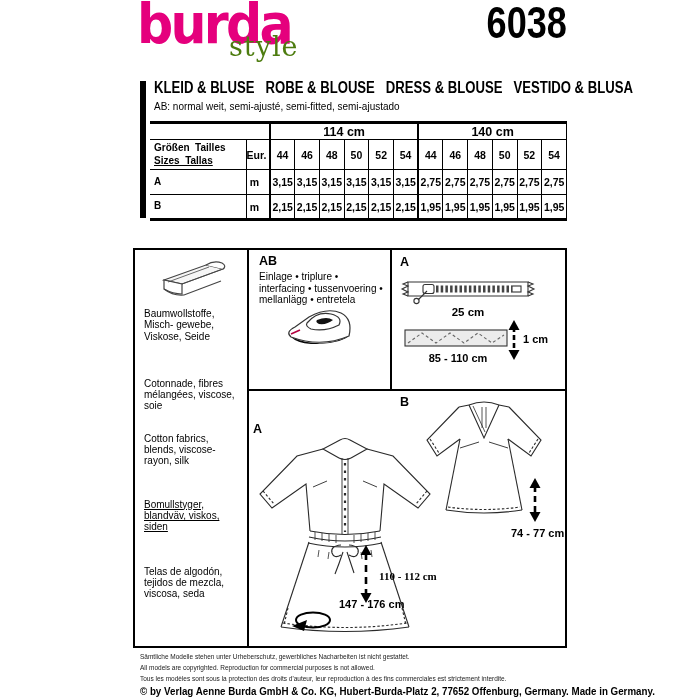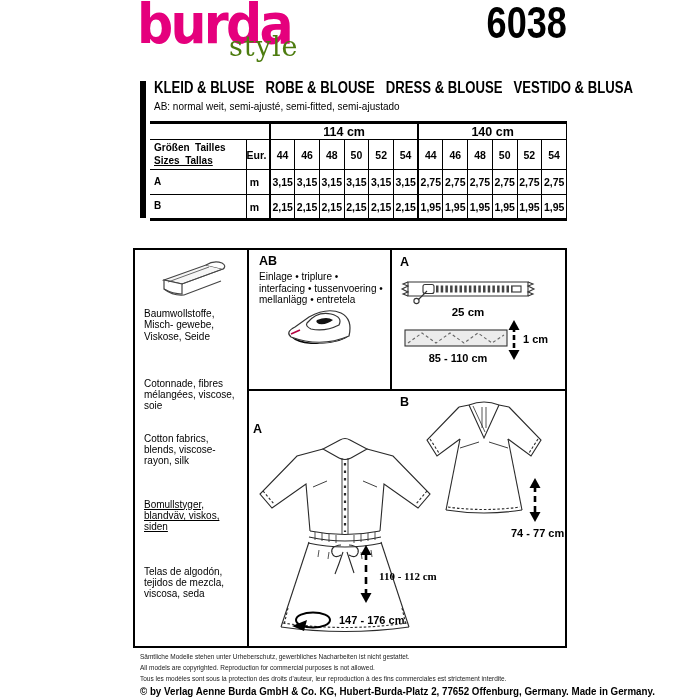--- a/index.html
+++ b/index.html
@@ -263,21 +263,21 @@
     <svg class="abs" style="left:224px; top:295px;" width="14" height="58" viewBox="0 0 14 58">
       <line x1="7" y1="8" x2="7" y2="50" stroke="#000" stroke-width="2.6" stroke-dasharray="7 5"></line>
       <polygon points="7,0 1.5,10 12.5,10" fill="#000"></polygon>
       <polygon points="7,58 1.5,48 12.5,48" fill="#000"></polygon>
     </svg>
     <div class="meas" style="left:244px; top:320px;font-family:Liberation Serif, serif;">110 - 112 cm</div>
     <svg class="abs" style="left:156px; top:360px;" width="42" height="22" viewBox="0 0 42 22">
       <ellipse cx="22" cy="10" rx="17" ry="7.5" fill="none" stroke="#000" stroke-width="2"></ellipse>
       <polygon points="1,16 16,10 13,21" fill="#000"></polygon>
     </svg>
-    <div class="meas" style="left:204px; top:364px;">147 - 176 cm</div>
+    <div class="meas" style="left:204px; top:348px;">147 - 176 cm</div>
 
   </div>
 
   <p class="fine" style="top:653px;">Sämtliche Modelle stehen unter Urheberschutz, gewerbliches Nacharbeiten ist nicht gestattet.</p>
   <p class="fine" style="top:664px;">All models are copyrighted. Reproduction for commercial purposes is not allowed.</p>
   <p class="fine" style="top:675px;">Tous les modèles sont sous la protection des droits d'auteur, leur reproduction à des fins commerciales est strictement interdite.</p>
   <p class="copyright">© by Verlag Aenne Burda GmbH &amp; Co. KG, Hubert-Burda-Platz 2, 77652 Offenburg, Germany. Made in Germany.</p>
 
 </div>
 

